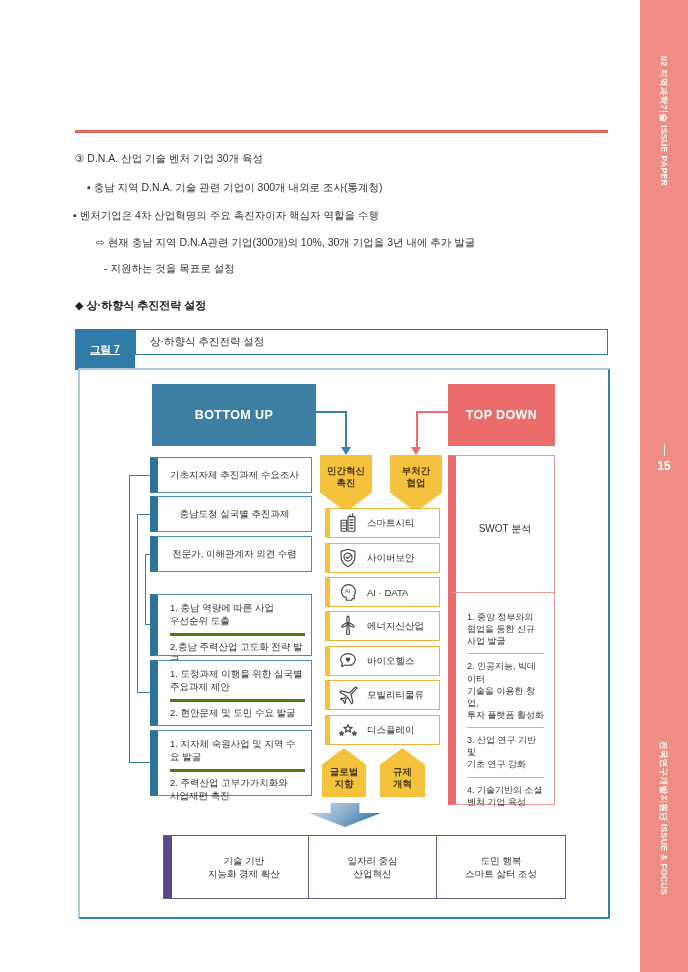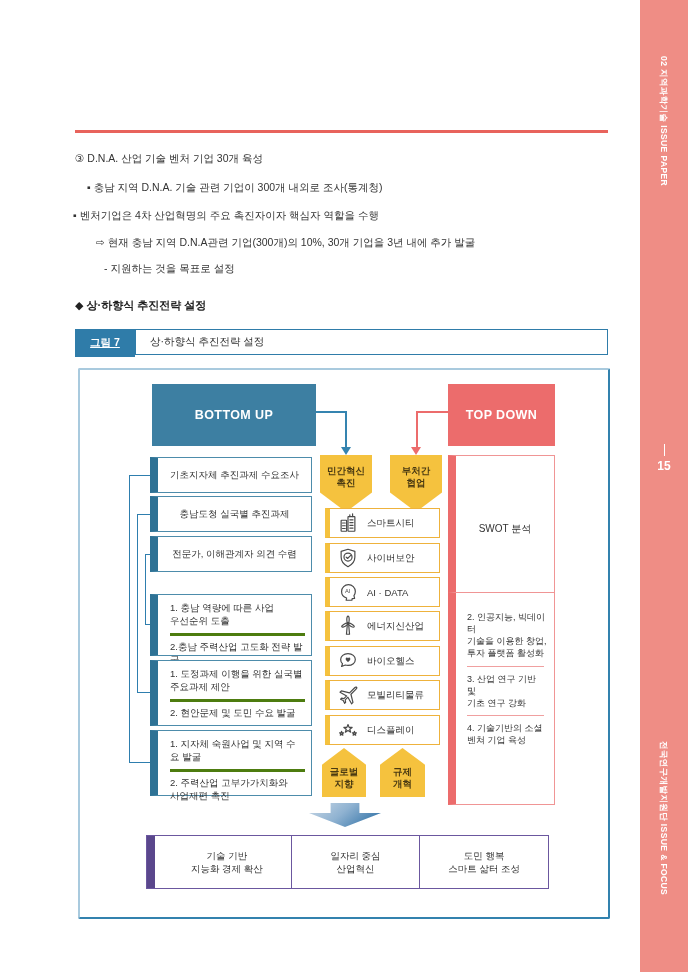--- a/index.html
+++ b/index.html
@@ -88,21 +88,21 @@
 
   <div class="abs rule-red" style="left:75px; top:130px; width:533px; height:3px;"></div>
 
   <div class="abs body-line" style="left:75px; top:152px;">③ D.N.A. 산업 기술 벤처 기업 30개 육성</div>
   <div class="abs body-line" style="left:87px; top:181px;">▪ 충남 지역 D.N.A. 기술 관련 기업이 300개 내외로 조사(통계청)</div>
   <div class="abs body-line" style="left:73px; top:209px;">▪ 벤처기업은 4차 산업혁명의 주요 촉진자이자 핵심자 역할을 수행</div>
   <div class="abs body-line" style="left:96px; top:236px;">⇨ 현재 충남 지역 D.N.A관련 기업(300개)의 10%, 30개 기업을 3년 내에 추가 발굴</div>
   <div class="abs body-line" style="left:104px; top:262px;">- 지원하는 것을 목표로 설정</div>
   <div class="abs section-line" style="left:75px; top:298px;">◆ 상·하향식 추진전략 설정</div>
 
-  <div class="abs fig-label" style="left:75px; top:329px; width:60px; height:28px;text-decoration:underline;">그림 7</div>
+  <div class="abs fig-label" style="left:75px; top:329px; width:60px; height:41px;text-decoration:underline;">그림 7</div>
   <div class="abs fig-title" style="left:135px; top:329px; width:473px; height:26px;">상·하향식 추진전략 설정</div>
 
   <div class="abs frame" style="left:78px; top:368px; width:528px; height:547px;"></div>
 
   <div class="abs hd-box bu" style="left:152px; top:384px; width:164px; height:62px;">BOTTOM UP</div>
   <div class="abs hd-box td" style="left:448px; top:384px; width:107px; height:62px;">TOP DOWN</div>
 
   <div class="line blue-line" style="left:316px; top:411px; width:30px; height:2px;"></div>
   <div class="line blue-line" style="left:345px; top:411px; width:2px; height:37px;"></div>
   <div class="abs arrow-head ah-blue" style="left:341px; top:447px;"></div>
@@ -200,37 +200,40 @@
     <span class="icn"><svg viewBox="0 0 24 24">
       <path d="M12 6l1.2 3.1 3.3.1-2.6 2 1 3.2-2.9-1.9-2.9 1.9 1-3.2-2.6-2 3.3-.1z"></path>
       <path d="M5 13.5l.6 1.5 1.6.1-1.3 1 .5 1.6-1.4-1-1.4 1 .5-1.6-1.3-1 1.6-.1z"></path>
       <path d="M19 13.5l.6 1.5 1.6.1-1.3 1 .5 1.6-1.4-1-1.4 1 .5-1.6-1.3-1 1.6-.1z"></path>
     </svg></span>
     <span>디스플레이</span>
   </div>
 
   <div class="abs rbox rbox-center" style="left:448px; top:455px; width:107px; height:148px;">SWOT 분석</div>
   <div class="abs rbox rlist" style="left:448px; top:592px; width:107px; height:213px;">
+    <div class="ritem pre">1. 중앙 정부와의
+협업을 통한 신규
+사업 발굴</div>
     <div class="ritem pre">2. 인공지능, 빅데이터
 기술을 이용한 창업,
 투자 플랫폼 활성화</div>
     <div class="ritem pre">3. 산업 연구 기반 및
 기초 연구 강화</div>
     <div class="ritem pre">4. 기술기반의 소셜
 벤쳐 기업 육성</div>
   </div>
 
   <div class="abs badge badge-up pre" style="left:322px; top:748px; width:44px; height:49px;">글로벌
 지향</div>
   <div class="abs badge badge-up pre" style="left:380px; top:748px; width:45px; height:49px;">규제
 개혁</div>
 
   <div class="abs big-arrow" style="left:309px; top:803px; width:72px; height:24px;"></div>
 
-  <div class="abs purple-box" style="left:146px; top:835px; width:403px; height:54px;padding-left:16px;">
+  <div class="abs purple-box" style="left:163px; top:835px; width:403px; height:64px;padding-left:16px;">
     <div class="purple-accent"></div>
     <div class="pcol pre">기술 기반
 지능화 경제 확산</div>
     <div class="pcol pre">일자리 중심
 산업혁신</div>
     <div class="pcol pre">도민 행복
 스마트 삶터 조성</div>
   </div>
 
   <div class="sidebar">

